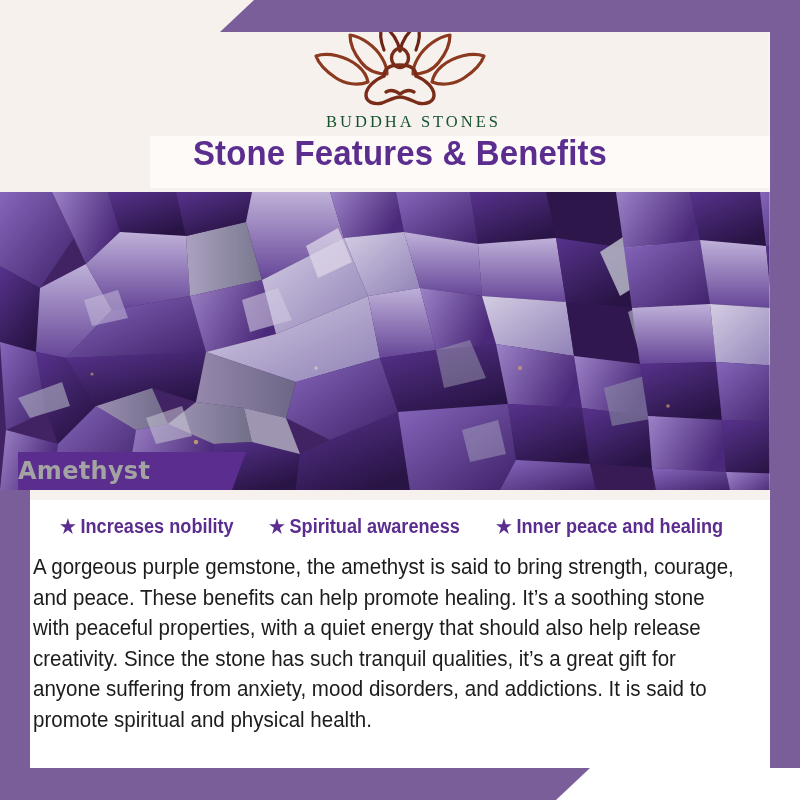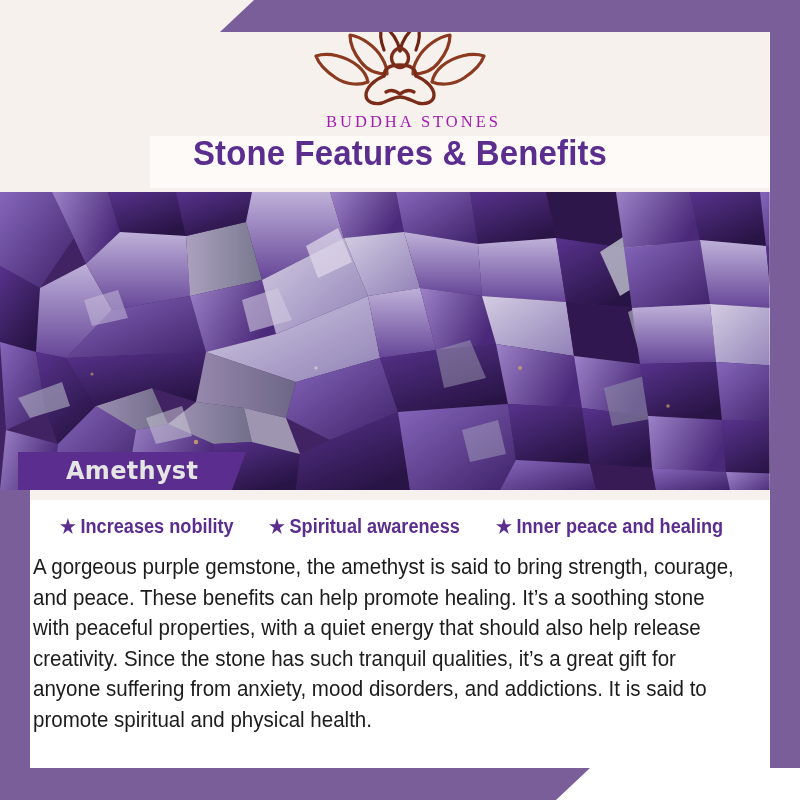--- a/index.html
+++ b/index.html
@@ -45,21 +45,21 @@
   }
   .logo-wrap {
     position:absolute; top:20px; left:0; width:800px;
     display:flex; flex-direction:column; align-items:center;
   }
   .logo-mark { width:176px; height:88px; display:block; }
   .logo-word {
     margin-top:4px;
     font-family:"Liberation Serif", serif;
     font-size:16.5px; letter-spacing:3.0px;
-    color:#a21caf; font-weight:400;
+    color:#14532d; font-weight:400;
     white-space:nowrap;
     margin-left:27px;
   }
 
   .title-band {
     position:absolute; left:150px; top:136px;
     width:650px; height:52px;
     background:#fdfaf8;
   }
   .title-text {
@@ -82,23 +82,23 @@
 
   .amethyst-label {
     position:absolute; left:18px; top:452px;
     width:228px; height:38px;
     background:#5b2d8e;
     clip-path: polygon(0 0, 100% 0, calc(100% - 14px) 100%, 0 100%);
     z-index:3;
     display:flex; align-items:center;
   }
   .amethyst-label span {
-    color:#e5e5e5; font-size:24px; font-weight:700;
+    color:#a3a3a3; font-size:24px; font-weight:700;
     font-family:"DejaVu Sans", sans-serif;
-    letter-spacing:.3px; padding-left:48px;
+    letter-spacing:.3px; 
   }
 
   
   #content {
     position:absolute; top:490px; left:0; width:800px; height:310px;
     background:#ffffff; z-index:2;
   }
   .cream-strip {
     position:absolute; top:0; left:0; width:800px; height:10px;
     background:#f7f1ed;

